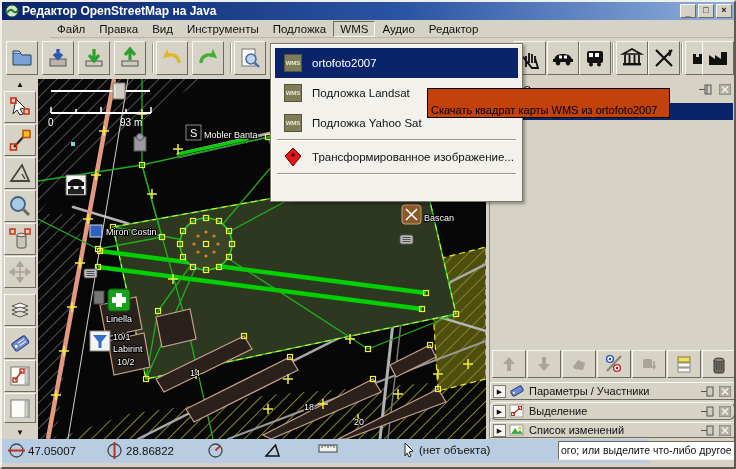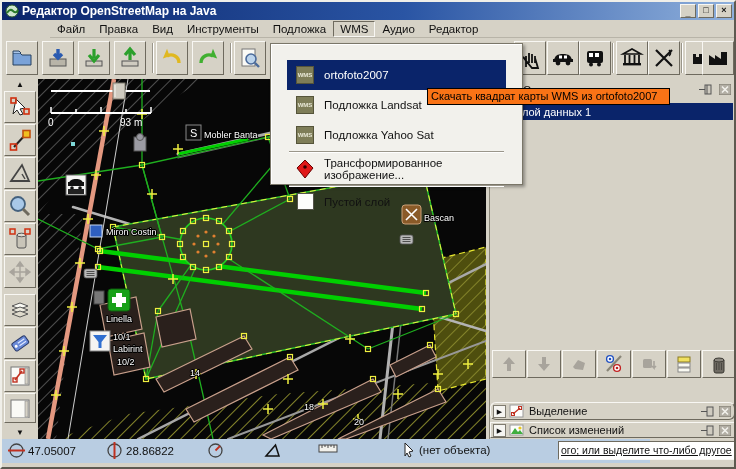--- a/index.html
+++ b/index.html
@@ -49,36 +49,36 @@
   .expbtn{width:13px;height:13px;background:#f6f5f1;border:1px solid #807c70;font-size:7px;line-height:11px;
     text-align:center;margin:0 3px 0 2px;color:#111;}
   .cicon{width:16px;height:14px;margin-right:4px;}
   .collapsed .spacer{flex:1;}
   
   .statusbar{position:absolute;left:0;top:437px;width:648px;height:24px;background:#b9cde2;
     font-size:11.5px;color:#111;}
   .sitem{position:absolute;top:3px;display:flex;align-items:center;gap:3px;}
   .hintbox{position:absolute;left:556px;top:2px;width:177px;height:19px;background:#fff;
     border:1px solid;border-color:#6e6a5e #f8f7f3 #f8f7f3 #6e6a5e;font-size:10.5px;line-height:17px;
-    padding:0 2px;white-space:nowrap;overflow:hidden;text-decoration:underline;}
+    padding:0 2px;white-space:nowrap;overflow:hidden;}
   .bottomstrip{position:absolute;left:0;top:461px;width:732px;height:4px;background:#d6d2c6;}
   
-  .wmsmenu{position:absolute;left:268px;top:41px;width:253px;height:142px;background:#f2f1ec;
+  .wmsmenu{position:absolute;left:268px;top:41px;width:253px;height:159px;background:#f2f1ec;
     border:1px solid #7a7668;box-shadow:inset 1px 1px 0 #fff,2px 2px 3px rgba(0,0,0,.35);
-    font-size:11.5px;color:#111;padding:16px;}
+    font-size:11.5px;color:#111;padding:4px;}
   .mitem{height:30px;display:flex;align-items:center;}
   .mitem .micon{width:20px;height:20px;margin:0 9px 0 8px;flex:none;display:flex;align-items:center;justify-content:center;}
   .mitem.sel{background:#0a246a;color:#fff;}
   .msep{height:2px;border-top:1px solid #9a968a;border-bottom:1px solid #fff;margin:1px 2px;}
   .wmsicon{width:18px;height:18px;background:#7e7d58;border:1px solid #55543a;color:#e9e9d8;
     font-size:6px;font-weight:bold;display:flex;align-items:center;justify-content:center;}
   .emptyicon{width:17px;height:17px;background:#fdfdfb;border:1px solid #55544a;}
   
-  .tooltip{position:absolute;left:425px;top:86px;width:243px;height:17px;background:#f97316;
-    border:1px solid #000;font-size:11px;line-height:15px;padding:0 3px;color:#000;white-space:nowrap;}
+  .tooltip{position:absolute;left:425px;top:86px;width:243px;height:17px;background:#c2410c;
+    border:1px solid #000;font-size:11px;line-height:15px;padding:14px 3px;color:#000;white-space:nowrap;}
   
   .mlabel{font-family:"Liberation Sans",sans-serif;font-size:9px;fill:#fff;
     paint-order:stroke;stroke:#000;stroke-width:2px;stroke-linejoin:round;}
   .mscale{font-family:"Liberation Sans",sans-serif;font-size:10px;fill:#fff;}
 </style>
 </head>
 <body>
 
 <div class="window">
 
@@ -556,20 +556,39 @@
         </div>
       <div class="lbtn">
         <svg width="18" height="20" viewBox="0 0 18 20">
           <path d="M4 6h10v11a2 2 0 0 1-2 2H6a2 2 0 0 1-2-2z" fill="#6e6a62" stroke="#3a3832"></path>
           <ellipse cx="9" cy="6" rx="5" ry="2" fill="#8a867e" stroke="#3a3832"></ellipse>
           <path d="M6.5 9v7M9 9v7M11.5 9v7" stroke="#4a4842"></path>
           </svg>
         </div>
     </div>
 
+    <div class="collapsed" style="top:303px;">
+      <div class="expbtn">▶</div>
+      <svg class="cicon" viewBox="0 0 16 14">
+        <g transform="rotate(-30 8 7)">
+            <rect x="2" y="4" width="12" height="6" rx="1.5" fill="#6a8ad8" stroke="#2a3a6a"></rect>
+        <circle cx="4.5" cy="7" r="1" fill="#fff"></circle>
+          </g>
+        </svg>
+      <span>Параметры / Участники</span>
+      <div class="spacer"></div>
+      <svg width="14" height="11" viewBox="0 0 14 11" style="margin-right:4px;">
+        <line x1="0" y1="5.5" x2="6" y2="5.5" stroke="#555"></line>
+          <rect x="6" y="1" width="6" height="9" fill="#cfcbc0" stroke="#555"></rect>
+        </svg>
+      <svg width="12" height="11" viewBox="0 0 12 11" style="margin-right:3px;">
+        <rect width="12" height="11" fill="#b2aea4" stroke="#7a766a"></rect>
+          <path d="M3 2.5l6 6M9 2.5l-6 6" stroke="#f2f1ec" stroke-width="1.6"></path>
+        </svg>
+    </div>
     <div class="collapsed" style="top:323px;border-radius:6px;">
       <div class="expbtn">▶</div>
       <svg class="cicon" viewBox="0 0 16 14">
         <rect x="1" y="1" width="13" height="12" fill="#fdfdfb" stroke="#999"></rect>
         <path d="M4 10 11 4" stroke="#c03020" stroke-width="1.2"></path>
         <rect x="2.5" y="8.5" width="3" height="3" fill="none" stroke="#c03020"></rect>
         <rect x="9.5" y="2.5" width="3" height="3" fill="none" stroke="#c03020"></rect>
         </svg>
       <span>Выделение</span>
       <div class="spacer"></div>
@@ -667,23 +686,17 @@
     <div class="mitem">
       <span class="micon">
         <svg width="18" height="20" viewBox="0 0 18 20">
           <path d="M9 1l8 8-8 10L1 9z" fill="#e01818" stroke="#600"></path>
           <circle cx="9" cy="8" r="1.8" fill="#300"></circle>
           </svg>
         </span>
       <span>Трансформированное изображение...</span>
     </div>
     <div class="msep"></div>
-    <div class="mitem" style="height:27px;">
-      <span class="micon">
-          <span class="emptyicon"></span>
-        </span>
-      <span>Пустой слой</span>
-    </div>
   </div>
 
   <div class="tooltip">Скачать квадрат карты WMS из ortofoto2007</div>
 
 </div>
 
 </body></html>

